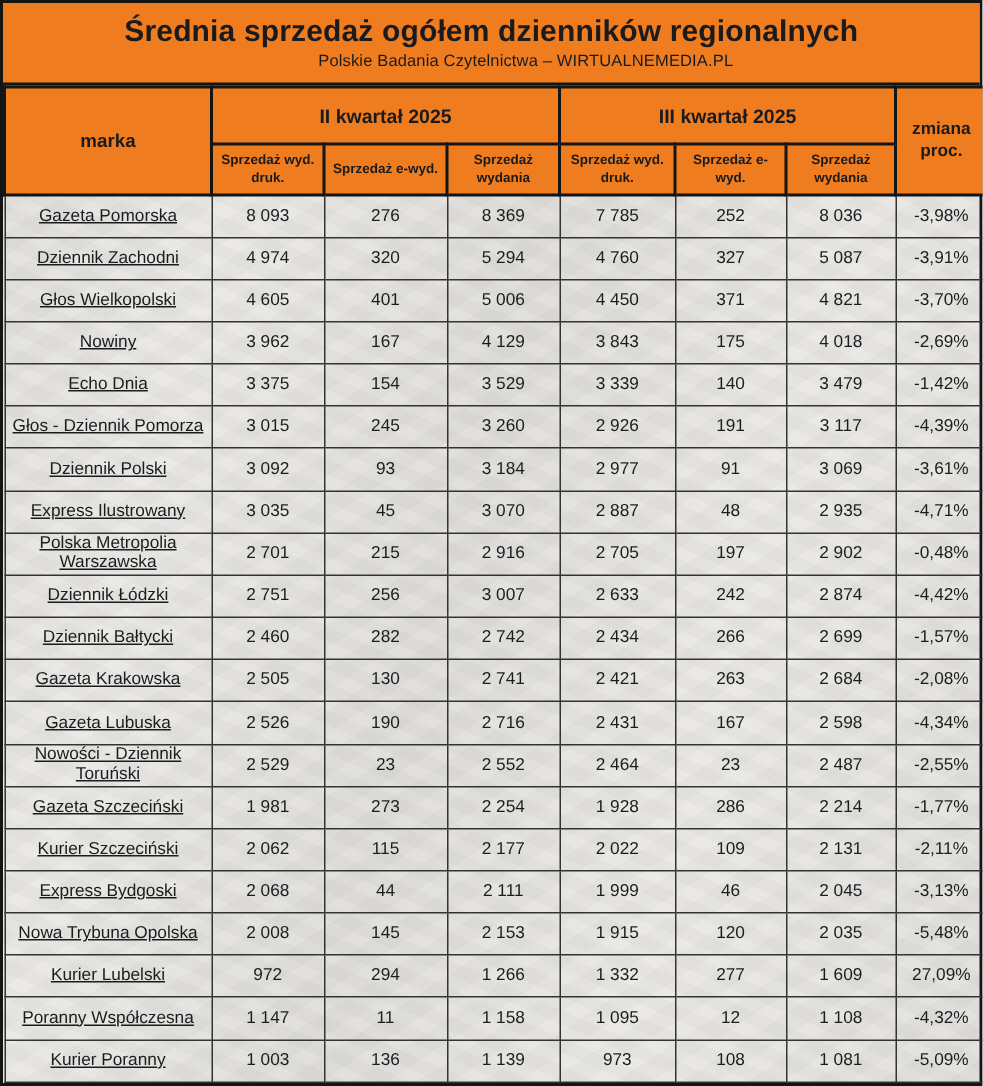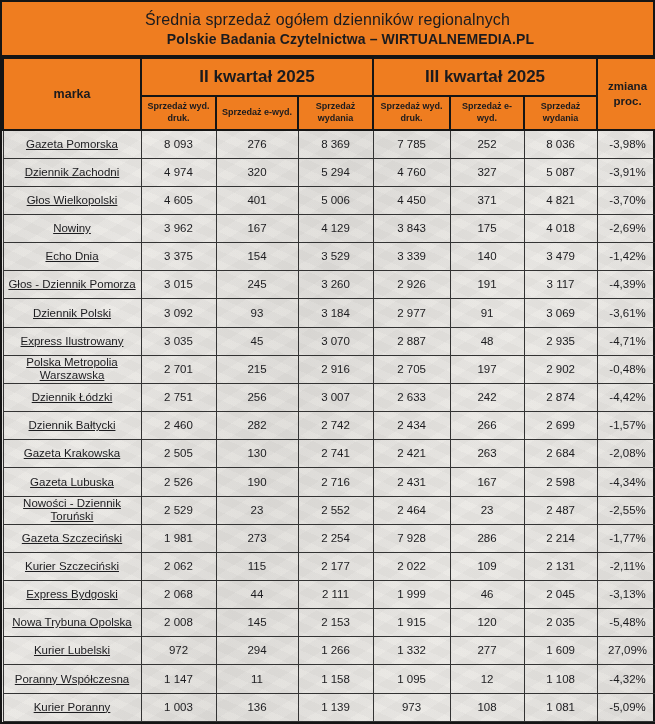--- a/index.html
+++ b/index.html
@@ -17,34 +17,34 @@
     display:flex; flex-direction:column;
     color:#1b1b1e;
   }
   .title-block {
     flex:none; height:53px;
     background:var(--accent,#EF7D20);
     border-bottom:2px solid #151515;
     display:flex; flex-direction:column; align-items:center; justify-content:center;
     gap:2px; text-align:center;
   }
-  .title { font-size:16px; font-weight:normal; letter-spacing:0.1px; }
-  .subtitle { font-size:14px; font-weight:bold; letter-spacing:0.1px;padding-left:46px; }
+  .title { font-size:20px; font-weight:bold; letter-spacing:0.1px; }
+  .subtitle { font-size:11px; font-weight:normal; letter-spacing:0.1px;padding-left:46px; }
 
   table.sales {
     flex:1; width:100%;
     border-collapse:collapse; table-layout:fixed;
   }
   thead th {
     background:var(--accent,#EF7D20);
     border:2px solid #151515;
     font-weight:bold; color:#1b1b1e;
     padding:0 3px;
   }
-  th.group-h   { font-size:17px; height:36px; }
+  th.group-h   { font-size:13px; height:36px; }
   th.sub-h     { font-size:9px; height:32px; line-height:1.3; }
   th.brand-h   { font-size:12.5px; }
   th.change-h  { font-size:11.5px; line-height:1.3; }
   tbody td {
     border:1px solid #333;
     text-align:center; vertical-align:middle;
     font-size:11.5px; line-height:1.12;
     padding:0 3px;
     color:#1c1c1f;
   }
@@ -227,21 +227,21 @@
     <td>2 464</td>
     <td>23</td>
     <td>2 487</td>
     <td>-2,55%</td>
   </tr>
         <tr>
     <td class="brand-cell">Gazeta Szczeciński</td>
     <td>1 981</td>
     <td>273</td>
     <td>2 254</td>
-    <td>7 928</td>
+    <td>1 928</td>
     <td>286</td>
     <td>2 214</td>
     <td>-1,77%</td>
   </tr>
         <tr>
     <td class="brand-cell">Kurier Szczeciński</td>
     <td>2 062</td>
     <td>115</td>
     <td>2 177</td>
     <td>2 022</td>

